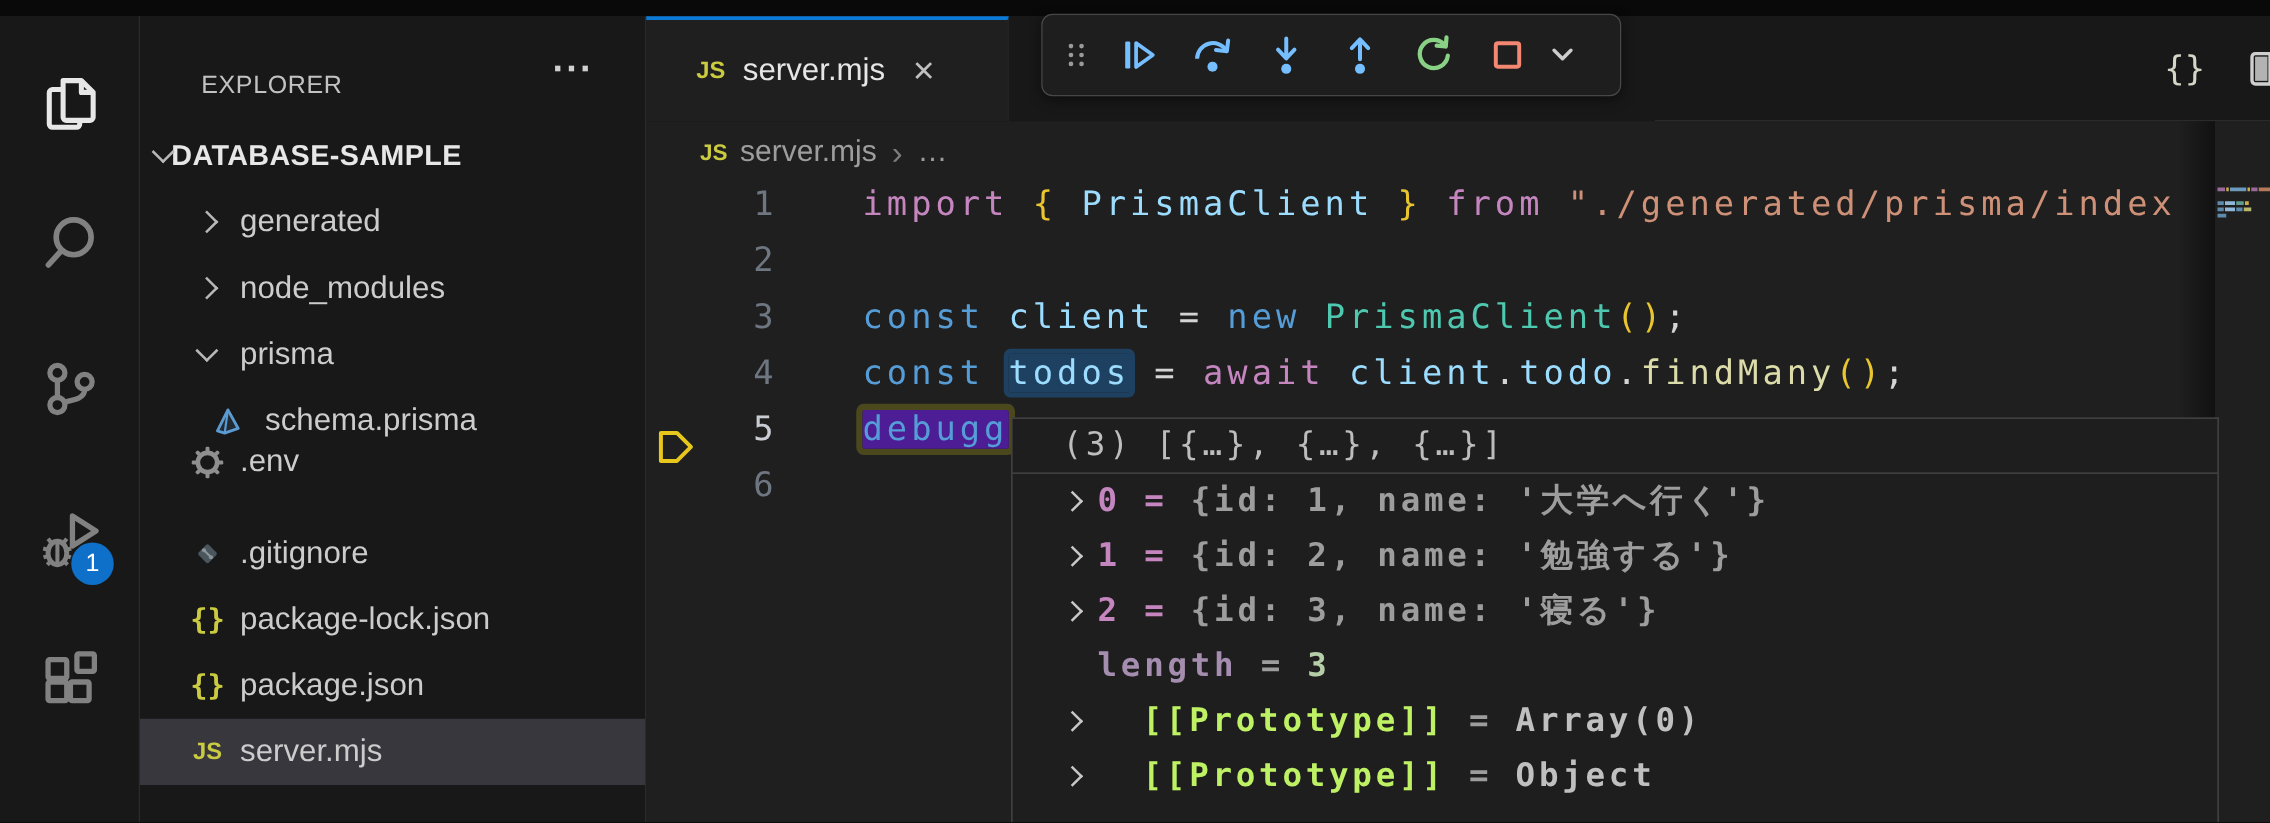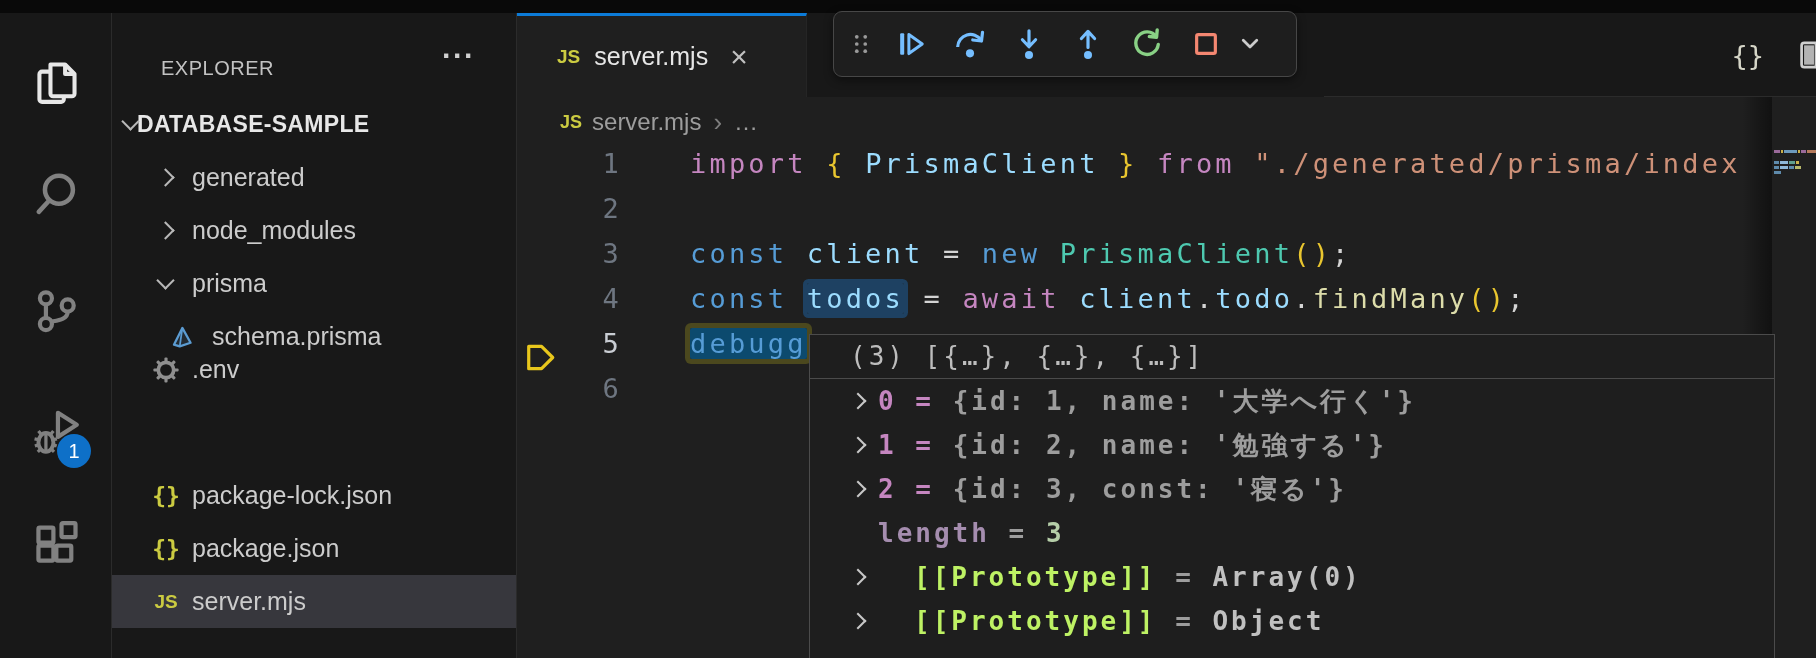--- a/index.html
+++ b/index.html
@@ -54,21 +54,21 @@
   
   .codelayer{left:517px;top:0;width:1299px;height:658px;}
   .mono, .lnum, .cline, .pop-mono{font-family:"DejaVu Sans Mono","DejaVu Sans",monospace;font-size:27px;letter-spacing:3.2px;white-space:pre;}
   .lnum{position:absolute;left:0;width:105px;text-align:right;color:#6e7681;line-height:45px;}
   .lnum.active{color:#c9cdd3;}
   .cline{position:absolute;left:173px;line-height:45px;color:#d4d4d4;}
   .tok-kw1{color:#569cd6;} .tok-kw2{color:#c586c0;} .tok-variable{color:#9cdcfe;}
   .tok-class{color:#4ec9b0;} .tok-func{color:#dcdcaa;} .tok-string{color:#ce9178;}
   .tok-brace{color:#e9c62f;} .tok-plain{color:#d4d4d4;} .tok-op{color:#d4d4d4;}
   .hlword{background:#1e4162;box-shadow:0 0 0 4px #1e4162;border-radius:2px;}
-  .hldebug{background:#0c4a6e;box-shadow:0 0 0 5px #4b481e;border-radius:2px;}
+  .hldebug{background:#4c1d95;box-shadow:0 0 0 5px #4b481e;border-radius:2px;}
   .paused-marker{position:absolute;left:8px;top:343px;width:32px;height:29px;}
 
   
   .minimap{left:1772px;top:148px;width:44px;height:40px;}
   .mm-row{position:absolute;left:2px;height:3px;display:flex;gap:1px;}
   .mm-seg{height:3px;}
   .mm-shadow{left:1742px;top:97px;width:30px;height:240px;background:linear-gradient(to right,rgba(0,0,0,0),rgba(0,0,0,.45));}
 
   
   .dbg-toolbar{left:833px;top:11px;width:464px;height:66px;background:#1e1e1e;border:1.5px solid #474747;border-radius:9px;
@@ -178,20 +178,31 @@
           <rect x="7.1" y="0.8" width="1.8" height="2.6" rx=".6" transform="rotate(90 8 8)"></rect>
           <rect x="7.1" y="0.8" width="1.8" height="2.6" rx=".6" transform="rotate(135 8 8)"></rect>
           <rect x="7.1" y="0.8" width="1.8" height="2.6" rx=".6" transform="rotate(180 8 8)"></rect>
           <rect x="7.1" y="0.8" width="1.8" height="2.6" rx=".6" transform="rotate(225 8 8)"></rect>
           <rect x="7.1" y="0.8" width="1.8" height="2.6" rx=".6" transform="rotate(270 8 8)"></rect>
           <rect x="7.1" y="0.8" width="1.8" height="2.6" rx=".6" transform="rotate(315 8 8)"></rect>
         </g>
       </svg>
         </span>
       <span class="tlabel" style="margin-left:11px">.env</span>
+    </div>
+    <div class="trow" style="top:403px;padding-left:39px">
+      <span class="ficon">
+          <svg viewBox="0 0 16 16">
+        <rect x="4.7" y="4.7" width="6.6" height="6.6" rx="1" transform="rotate(45 8 8)" fill="#4a555c"></rect>
+        <path d="M6.6,6.6 L9.3,9.3" stroke="#8a959b" stroke-width="1"></path>
+        <circle cx="6.4" cy="6.4" r=".95" fill="#8a959b"></circle>
+            <circle cx="9.6" cy="9.6" r=".95" fill="#8a959b"></circle>
+      </svg>
+        </span>
+      <span class="tlabel" style="margin-left:11px">.gitignore</span>
     </div>
     <div class="trow" style="top:456px;padding-left:39px">
       <span class="ficon txt braces-icon">{}</span>
       <span class="tlabel" style="margin-left:11px">package-lock.json</span>
     </div>
     <div class="trow" style="top:509px;padding-left:39px">
       <span class="ficon txt braces-icon">{}</span>
       <span class="tlabel" style="margin-left:11px">package.json</span>
     </div>
     <div class="trow sel" style="top:562px;padding-left:39px">
@@ -326,20 +337,20 @@
       <path d="M4.4,6 L8,9.6 L11.6,6" fill="none" stroke="#cccccc" stroke-width="1.5" stroke-linecap="round" stroke-linejoin="round"></path>
     </svg>
       </div>
   </div>
 
   <div class="abs dbg-popup">
     <div class="pop-header">(3) [{…}, {…}, {…}]</div>
     <div id="poprows">
         <div class="pop-row"><span class="pop-chev"></span><span class="pop-text"><span class="pv-idx">0</span><span class="pv-eqpink"> = </span><span class="pv-plain">{id: 1, name: '大学へ行く'}</span></span></div>
         <div class="pop-row"><span class="pop-chev"></span><span class="pop-text"><span class="pv-idx">1</span><span class="pv-eqpink"> = </span><span class="pv-plain">{id: 2, name: '勉強する'}</span></span></div>
-        <div class="pop-row"><span class="pop-chev"></span><span class="pop-text"><span class="pv-idx">2</span><span class="pv-eqpink"> = </span><span class="pv-plain">{id: 3, const: '寝る'}</span></span></div>
+        <div class="pop-row"><span class="pop-chev"></span><span class="pop-text"><span class="pv-idx">2</span><span class="pv-eqpink"> = </span><span class="pv-plain">{id: 3, name: '寝る'}</span></span></div>
         <div class="pop-row"><span class="pop-text"><span class="pv-len">length</span><span class="pv-plain"> = </span><span class="pv-num">3</span></span></div>
         <div class="pop-row"><span class="pop-chev"></span><span class="pop-text"><span class="pv-proto">[[Prototype]]</span><span class="pv-plain"> = </span><span class="pv-bright">Array(0)</span></span></div>
         <div class="pop-row"><span class="pop-chev"></span><span class="pop-text"><span class="pv-proto">[[Prototype]]</span><span class="pv-plain"> = </span><span class="pv-bright">Object</span></span></div>
       </div>
   </div>
 
 </div>
 
 </body></html>

